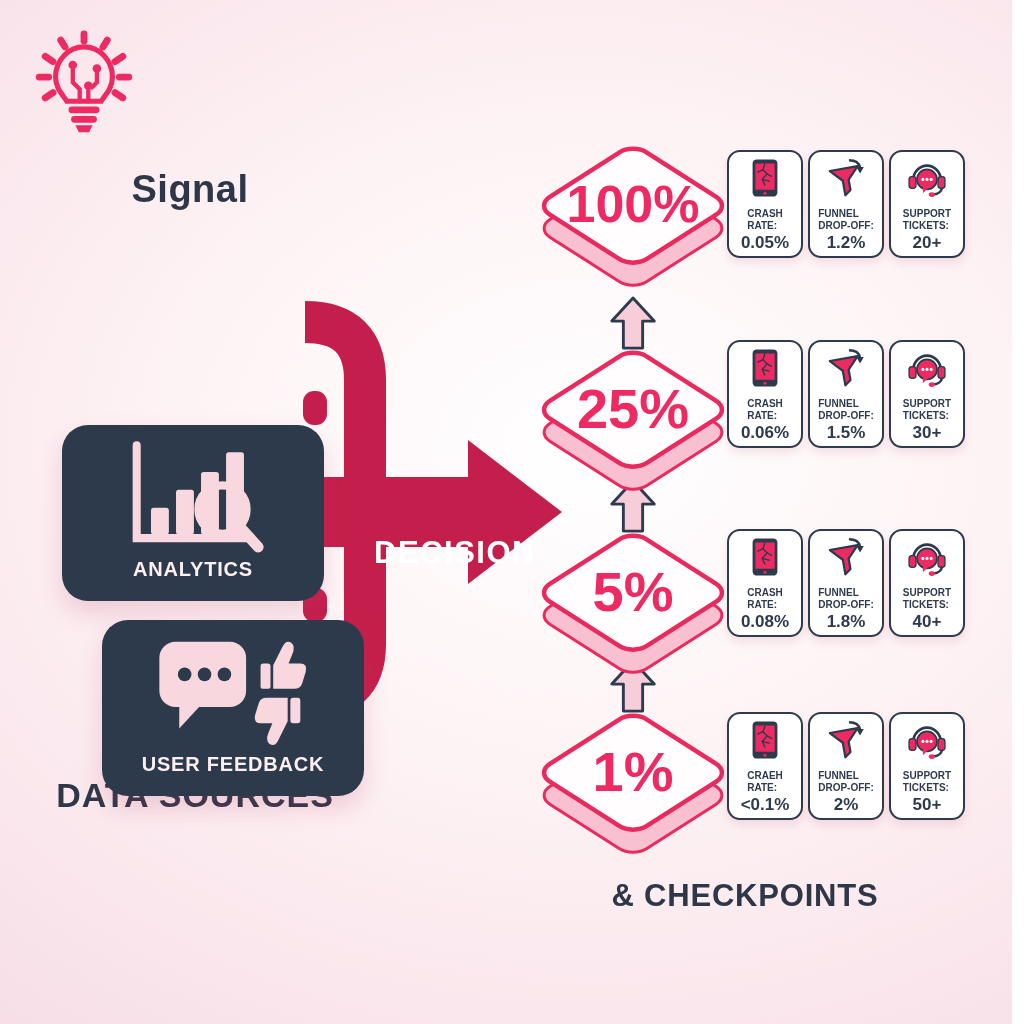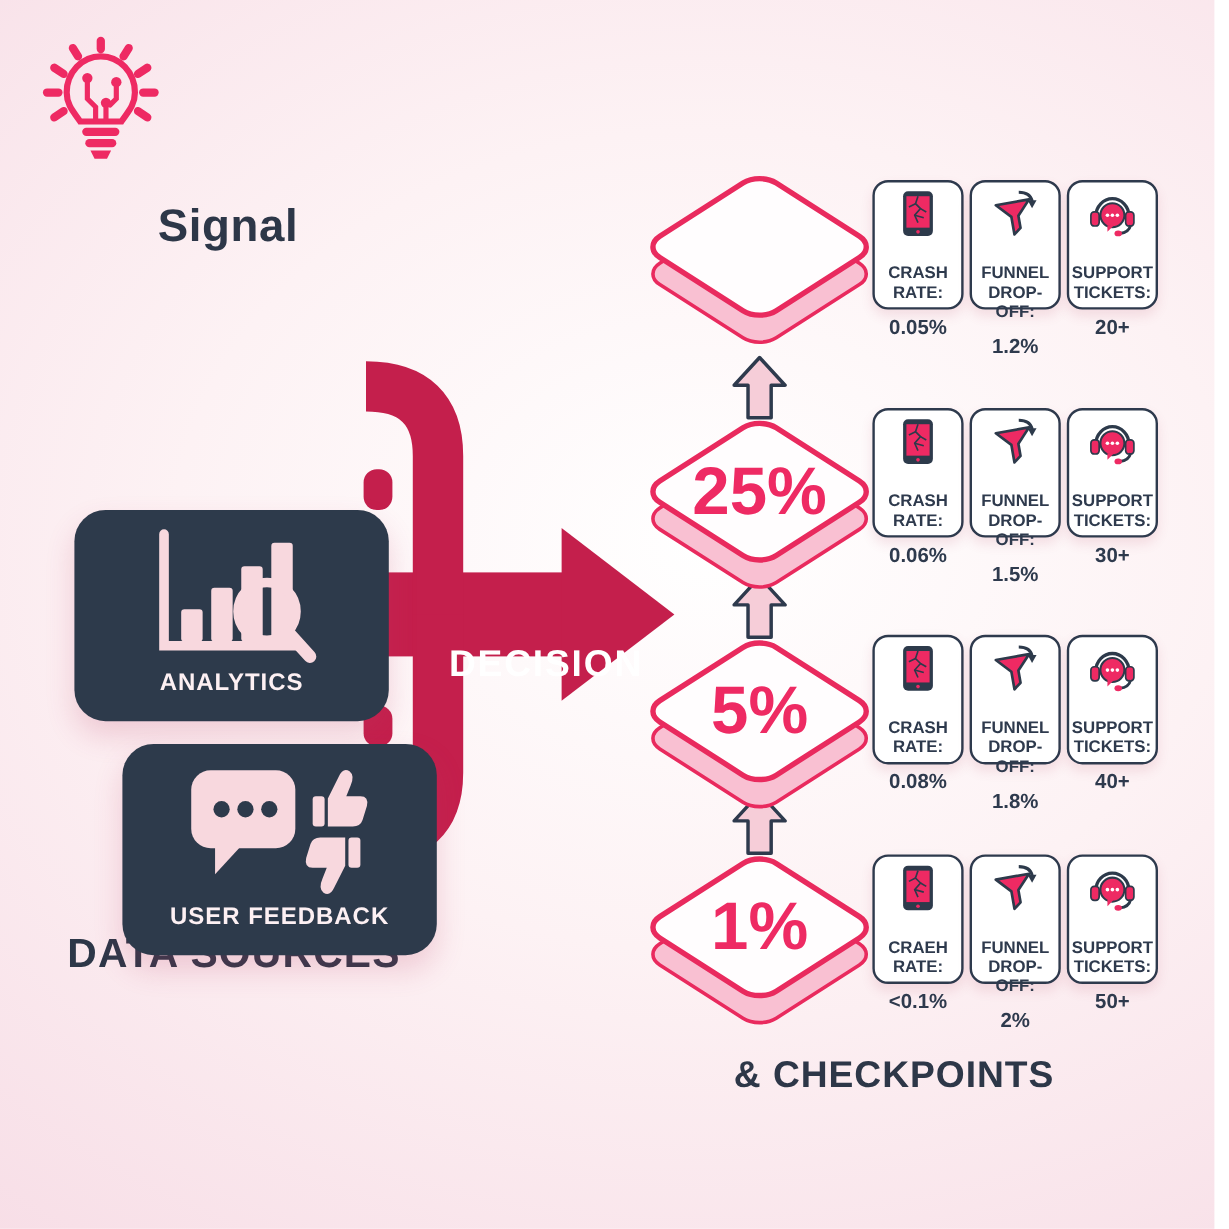--- a/index.html
+++ b/index.html
@@ -40,23 +40,23 @@
   .uparrow{left:605px;width:56px;height:54px;z-index:1;}
   .a1{top:296px;} .a2{top:479px;} .a3{top:659px;}
   
   .card-row{left:727px;width:240px;display:flex;gap:5px;z-index:2;}
   .r1{top:150px;} .r2{top:340px;} .r3{top:529px;} .r4{top:712px;}
   .card{width:76px;height:108px;background:#ffffff;border:2.5px solid var(--card-border);
     border-radius:13px;box-sizing:border-box;display:flex;flex-direction:column;
     align-items:center;justify-content:flex-start;padding-top:6px;
     box-shadow:0 5px 10px rgba(180,60,90,.13);}
   .card .ic{height:40px;display:flex;align-items:center;justify-content:center;}
-  .card .lbl{margin-top:21px;text-align:center;font-size:14px;line-height:1.15;
+  .card .lbl{margin-top:10px;text-align:left;font-size:10px;line-height:1.15;
     font-weight:800;color:var(--card-border);}
-  .card .val{margin-top:12px;font-size:17px;font-weight:800;color:var(--card-border);text-align:center;}
+  .card .val{margin-top:2px;font-size:17px;font-weight:800;color:var(--card-border);text-align:center;}
   
   .rollout-caption{left:545px;top:876px;width:400px;text-align:center;
     font-size:31px;font-weight:800;color:var(--text-dark);letter-spacing:.8px;line-height:1.28;}
 </style>
 </head>
 <body>
 
 <svg width="0" height="0" style="position:absolute" aria-hidden="true">
   <defs>
     <g id="i-bulb">
@@ -228,20 +228,21 @@
     </svg>
   <svg class="abs diamond d2" viewBox="0 0 200 158">
       <use href="#i-diamond"></use>
     </svg>
   <svg class="abs diamond d3" viewBox="0 0 200 158">
       <use href="#i-diamond"></use>
     </svg>
   <svg class="abs diamond d4" viewBox="0 0 200 158">
       <use href="#i-diamond"></use>
     </svg>
+  <div class="abs pct p1">100%</div>
   <div class="abs pct p2">25%</div>
   <div class="abs pct p3">5%</div>
   <div class="abs pct p4">1%</div>
 
   <div class="abs card-row r1">
     <div class="card">
       <div class="ic">
           <svg width="28" height="40" viewBox="0 0 40 58">
             <use href="#i-phone"></use>
           </svg>

